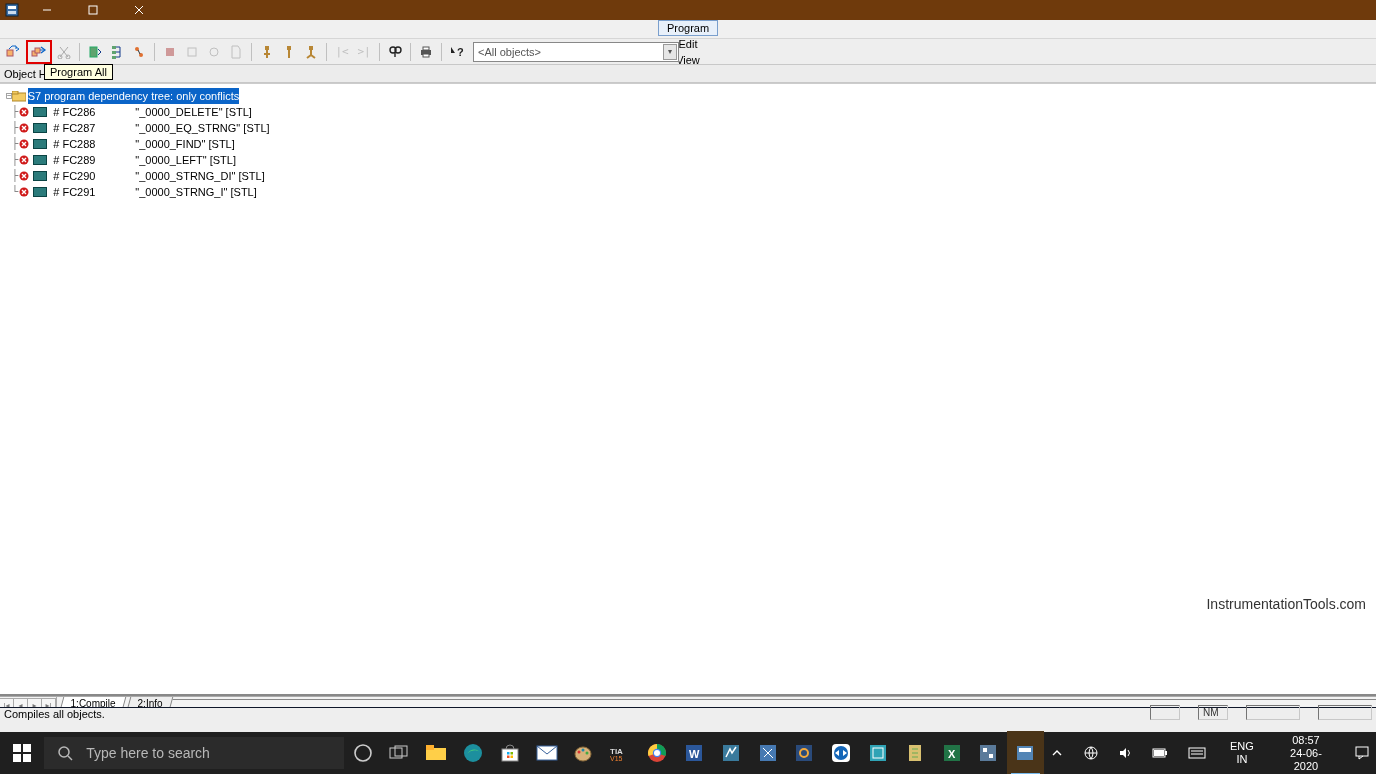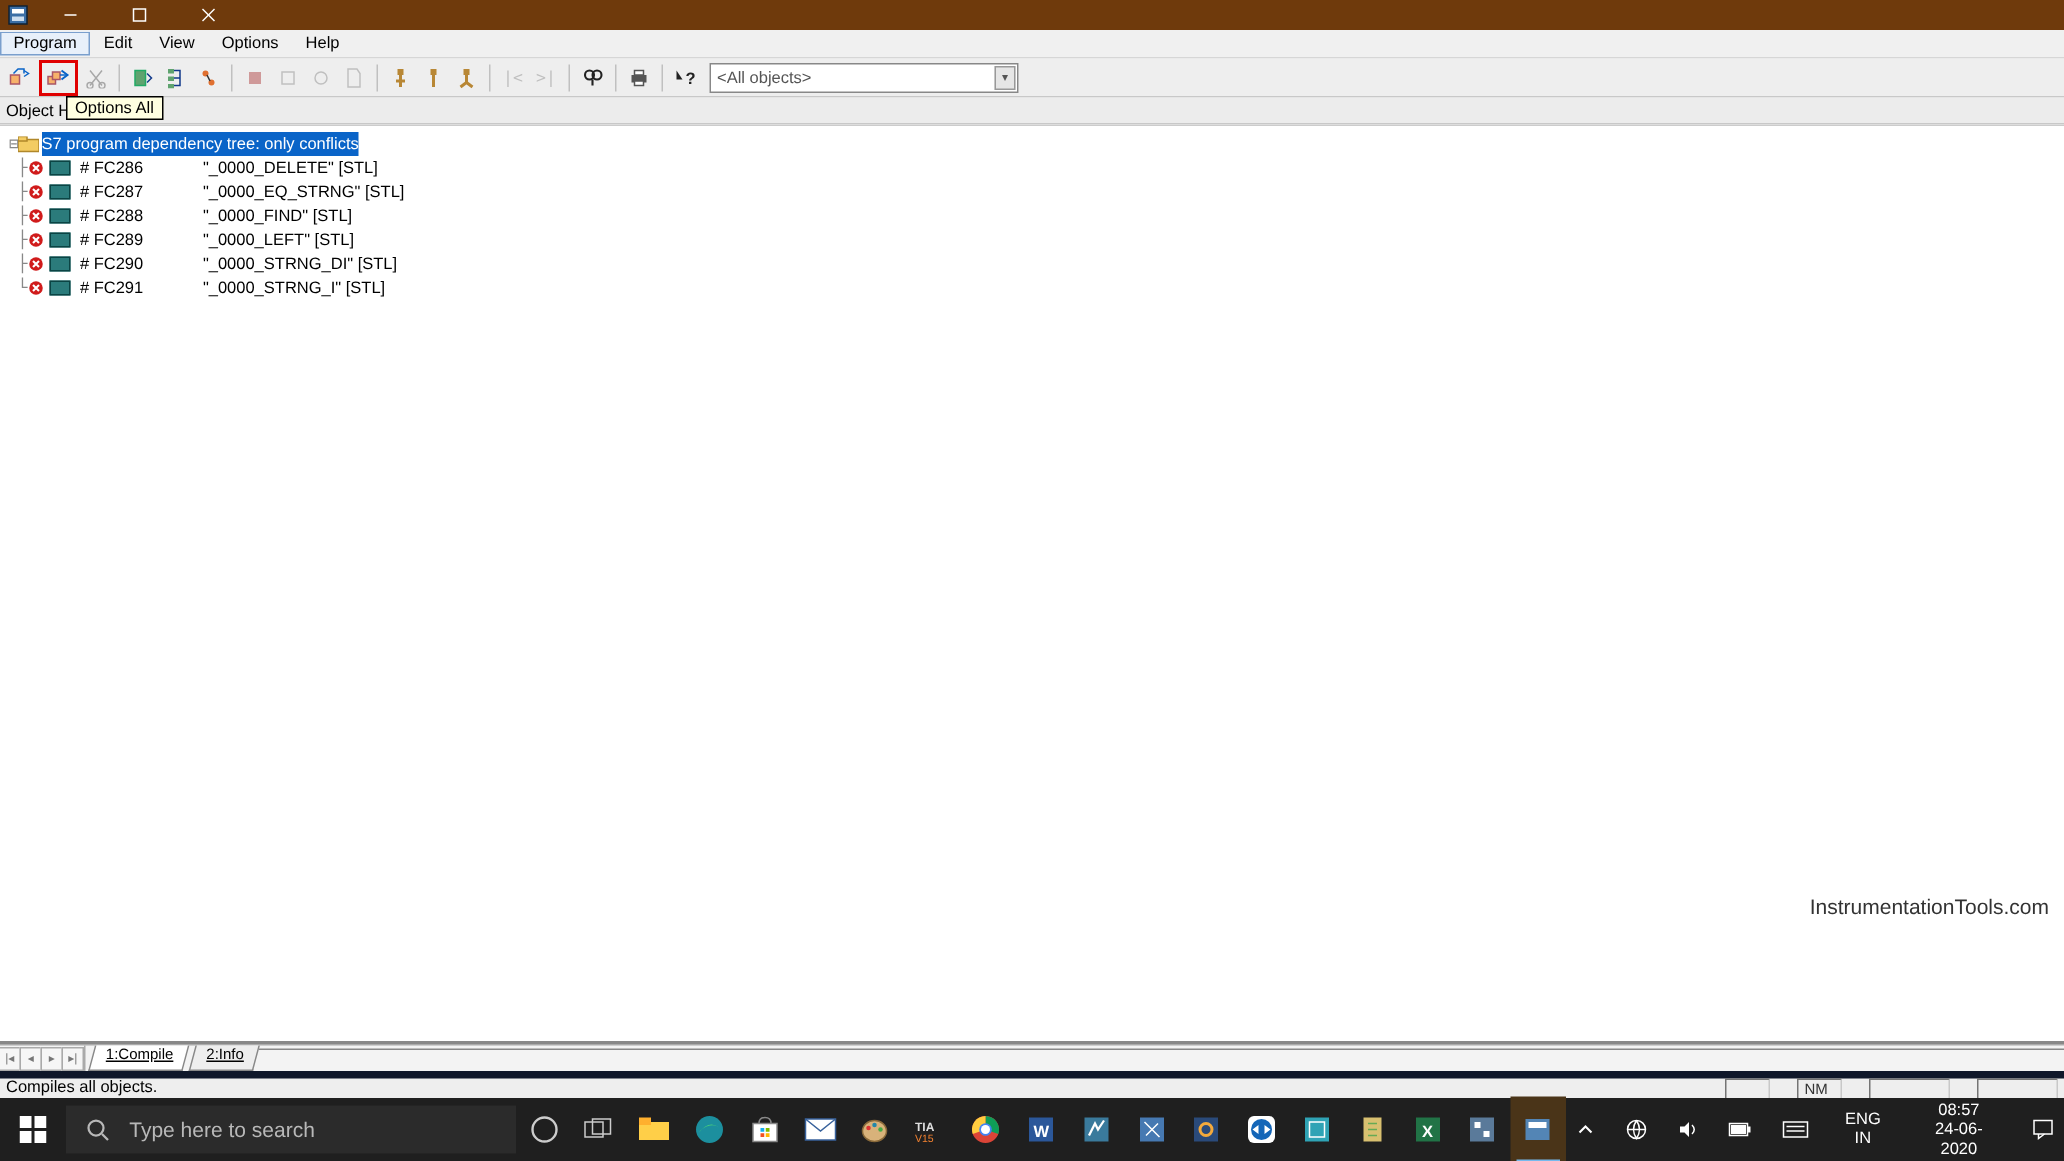--- a/index.html
+++ b/index.html
@@ -5,21 +5,21 @@
 * { margin:0; padding:0; box-sizing:border-box; font-family:"Segoe UI",Tahoma,sans-serif; }
 html,body { width:1376px; height:774px; overflow:hidden; background:#fff; }
 
 
 .titlebar { height:20px; background:#6f3a0c; color:#fff; display:flex; align-items:center; font-size:11px; }
 .titlebar .app-icon { width:16px; height:16px; margin:0 4px; display:inline-flex; align-items:center; justify-content:center; }
 .titlebar .title-text { flex:1; padding-left:2px; white-space:nowrap; overflow:hidden; }
 .titlebar .win-btn { width:46px; height:20px; display:flex; align-items:center; justify-content:center; cursor:pointer; }
 
 
-.menubar { height:19px; background:#f0f0f0; display:flex; align-items:center; font-size:11px; border-bottom:1px solid #d6d6d6; }
+.menubar { height:19px; background:#f0f0f0; display:flex; align-items:center; font-size:11px; border-bottom:1px solid #d6d6d6;flex-direction:column; }
 .menubar span { padding:2px 9px; cursor:pointer; }
 .menubar span:first-child { box-shadow:inset 0 0 0 1px #7a9fcd; background:#e8f0fa; }
 
 
 .toolbar { height:26px; background:#eeeeee; border-bottom:1px solid #c8c8c8; display:flex; align-items:center; padding:0 4px; gap:2px; }
 .toolbar .tbtn { width:20px; height:20px; display:flex; align-items:center; justify-content:center; cursor:pointer; font-size:11px; }
 .toolbar .sep { width:1px; height:18px; background:#c0c0c0; margin:0 3px; }
 .toolbar .red-box { border:2px solid #e00000; padding:0 1px; }
 .toolbar .combo { height:20px; width:206px; border:1px solid #888; background:#fff; font-size:11px; display:flex; align-items:center; padding:0 4px; color:#555; margin-left:4px; position:relative;}
 .toolbar .combo .drop { position:absolute; right:1px; width:14px; height:16px; background:#e6e6e6; border:1px solid #999; display:flex; align-items:center; justify-content:center; font-size:8px;}
@@ -42,21 +42,21 @@
 
 
 .bottom-tabs { position:absolute; bottom:60px; left:0; right:0; height:18px; background:#f3f3f3; border-top:1px solid #aaa; display:flex; align-items:stretch; font-size:10px;}
 .bottom-tabs .navset { display:flex; align-items:center; border-right:1px solid #aaa;}
 .bottom-tabs .navbtn { width:15px; height:16px; border:1px solid #aaa; background:#f6f6f6; display:flex; align-items:center; justify-content:center; font-size:8px; color:#777; margin-left:-1px;}
 .bottom-tabs .tab { padding:1px 8px; border:1px solid #888; border-top:none; background:#fff; transform:skew(-15deg); margin-left:4px; position:relative; top:0;}
 .bottom-tabs .tab span { display:inline-block; transform:skew(15deg); text-decoration:underline;}
 .bottom-tabs .rest { flex:1; border-top:1px solid #888; margin-top:2px; }
 
 
-.statusbar { position:absolute; bottom:42px; left:0; right:0; height:18px; background:#eeeeee; border-top:5px solid #0f172a; display:flex; align-items:flex-start; font-size:11px; padding:0 4px;}
+.statusbar { position:absolute; bottom:42px; left:0; right:0; height:18px; background:#eeeeee; border-top:1px solid #0f172a; display:flex; align-items:flex-end; font-size:11px; padding:12px 4px;}
 .statusbar .cells { margin-left:auto; display:flex; gap:18px;}
 .statusbar .cell { border:1px inset #c8c8c8; height:15px; min-width:30px; padding:0 4px; display:flex; align-items:center; font-size:10px; color:#333;}
 .statusbar .cell.w { min-width:54px; }
 
 
 .watermark { position:absolute; right:10px; bottom:82px; font-size:14px; color:#333; font-family:Arial,sans-serif;}
 
 
 .taskbar { position:absolute; bottom:0; left:0; right:0; height:42px; background:#1f1f1f; display:flex; align-items:center; }
 .taskbar .start { width:48px; height:42px; display:flex; align-items:center; justify-content:center; }
@@ -224,21 +224,21 @@
       </svg>
     </div>
   <div class="combo">
     <span>&lt;All objects&gt;</span>
     <span class="drop">▾</span>
   </div>
 </div>
 
 <div class="objhdr">
   <span>Object Hi</span>
-  <div class="tooltip-box">Options All</div>
+  <div class="tooltip-box">Program All</div>
 </div>
 
 <div class="treewrap">
   <div class="tree">
     <div class="tree-row">
       <span class="tline">⊟ </span>
       <span class="ico-box">
           <svg width="14" height="11">
             <rect x="0" y="2" width="14" height="8" fill="#f3cc63" stroke="#b0872a"></rect>
             <rect x="0" y="0" width="6" height="3" fill="#f3cc63" stroke="#b0872a"></rect>

